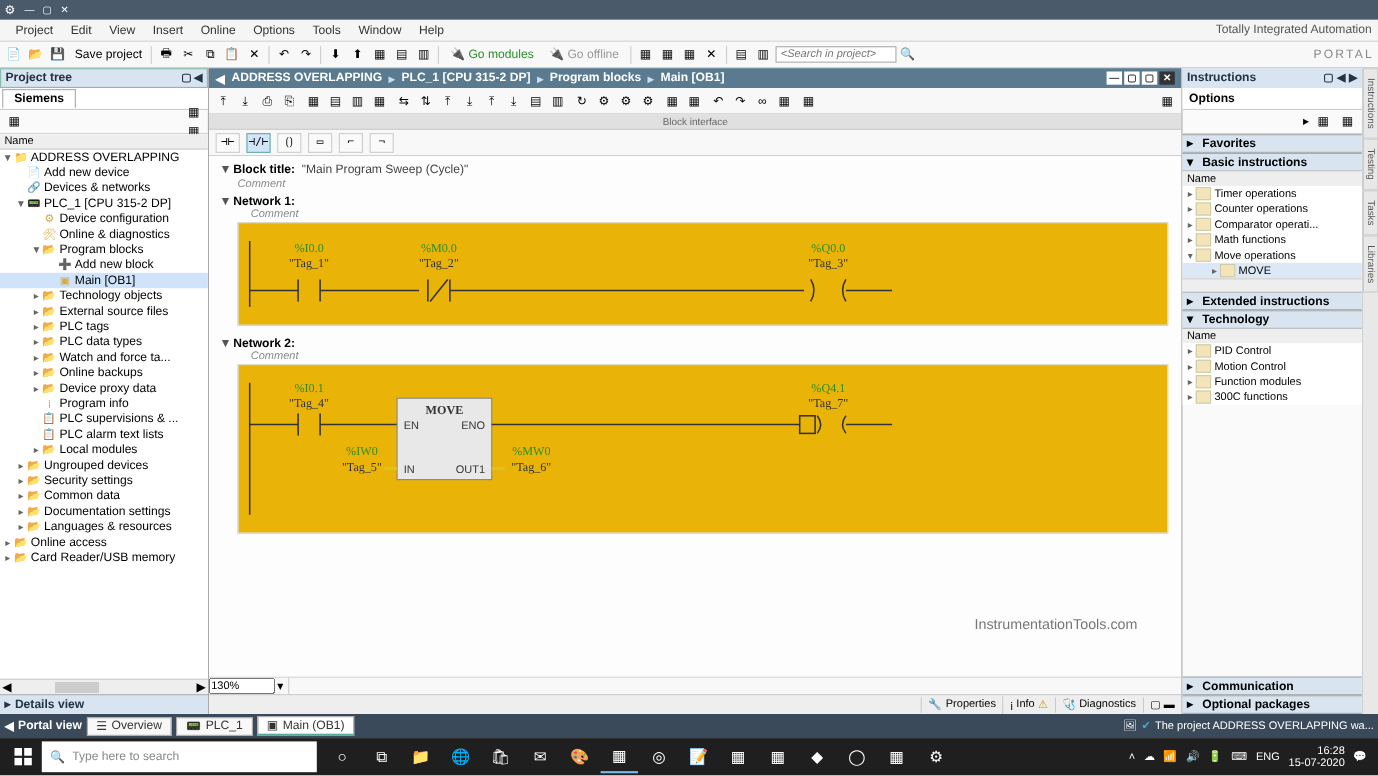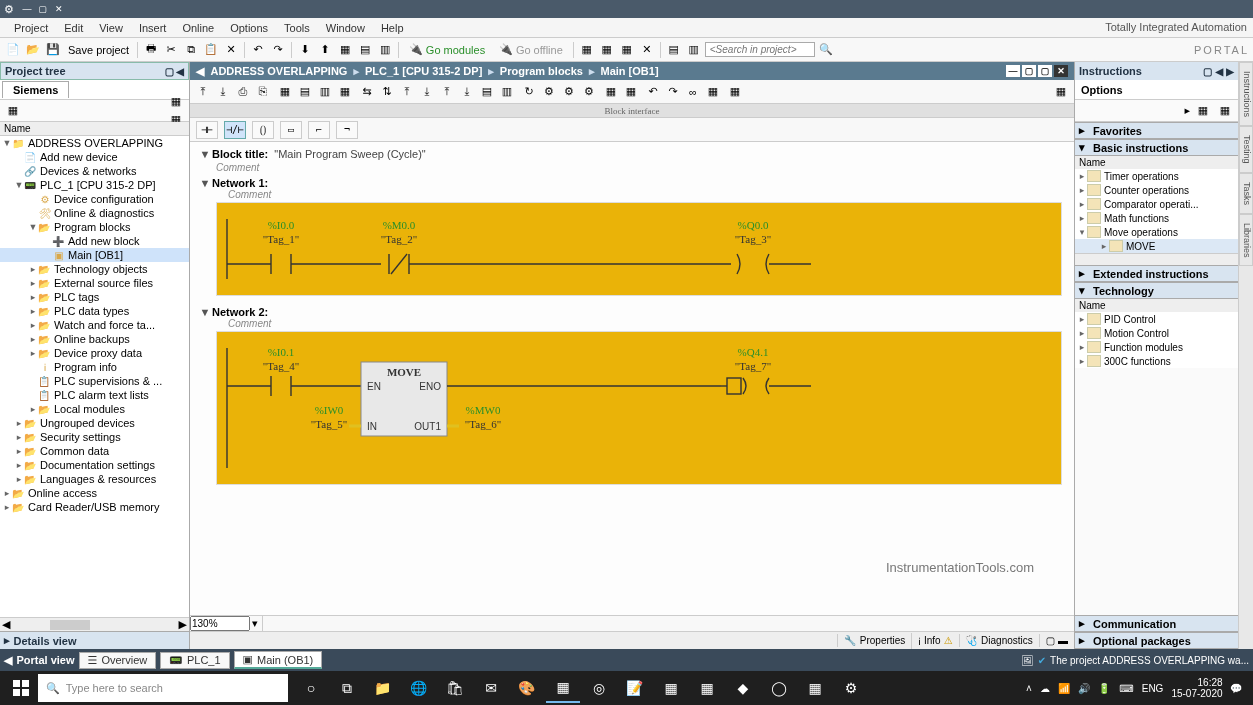--- a/index.html
+++ b/index.html
@@ -46,21 +46,21 @@
 .details-header { background: #d8e4f0; border-top: 1px solid #aaa; height: 18px; display: flex; align-items: center; padding: 0 4px; font-weight: bold; color: #234; font-size: 11px; }
 
 
 .editor-area { flex: 1; display: flex; flex-direction: column; background: #fff; }
 .breadcrumb-bar { height: 18px; background: #5a7a8f; color: #fff; display: flex; align-items: center; padding: 0 6px; font-size: 11px; font-weight: bold; }
 .breadcrumb-bar .bc-sep { margin: 0 6px; color: #cde; }
 .breadcrumb-bar .bc-controls { margin-left: auto; display: flex; gap: 2px; }
 .breadcrumb-bar .bc-btn { width: 14px; height: 12px; background: #fff; color: #333; display: flex; align-items: center; justify-content: center; font-size: 9px; cursor: pointer; }
 .editor-toolbars { background: #f8f8f8; }
 .editor-tb-row { height: 24px; border-bottom: 1px solid #ccc; display: flex; align-items: center; padding: 0 4px; gap: 2px; }
-.block-interface-bar { height: 14px; background: #e0e0e0; border-bottom: 1px solid #ccc; text-align: center; font-size: 9px; color: #666; display: flex; align-items: center; justify-content: center; font-family: Liberation Serif, serif; }
+.block-interface-bar { height: 14px; background: #e0e0e0; border-bottom: 1px solid #ccc; text-align: center; font-size: 9px; color: #666; display: flex; align-items: center; justify-content: center; }
 .lad-palette { height: 24px; border-bottom: 1px solid #ccc; display: flex; align-items: center; padding: 0 6px; gap: 6px; }
 .lad-btn { width: 22px; height: 18px; border: 1px solid #ccc; background: #fafafa; display: flex; align-items: center; justify-content: center; cursor: pointer; font-family: monospace; font-size: 10px; }
 .lad-btn.sel { background: #d0e4fa; border-color: #6aa; }
 
 
 .ladder-canvas { flex: 1; overflow: auto; background: #fdfdfd; padding: 4px 8px; position: relative; }
 .block-title-row { display: flex; align-items: center; padding: 2px 0; font-size: 11px; }
 .block-title-row .caret { width: 14px; text-align: center; color: #555; }
 .block-title-row .bt-label { font-weight: bold; margin-right: 6px; }
 .block-title-row .bt-text { color: #444; }

